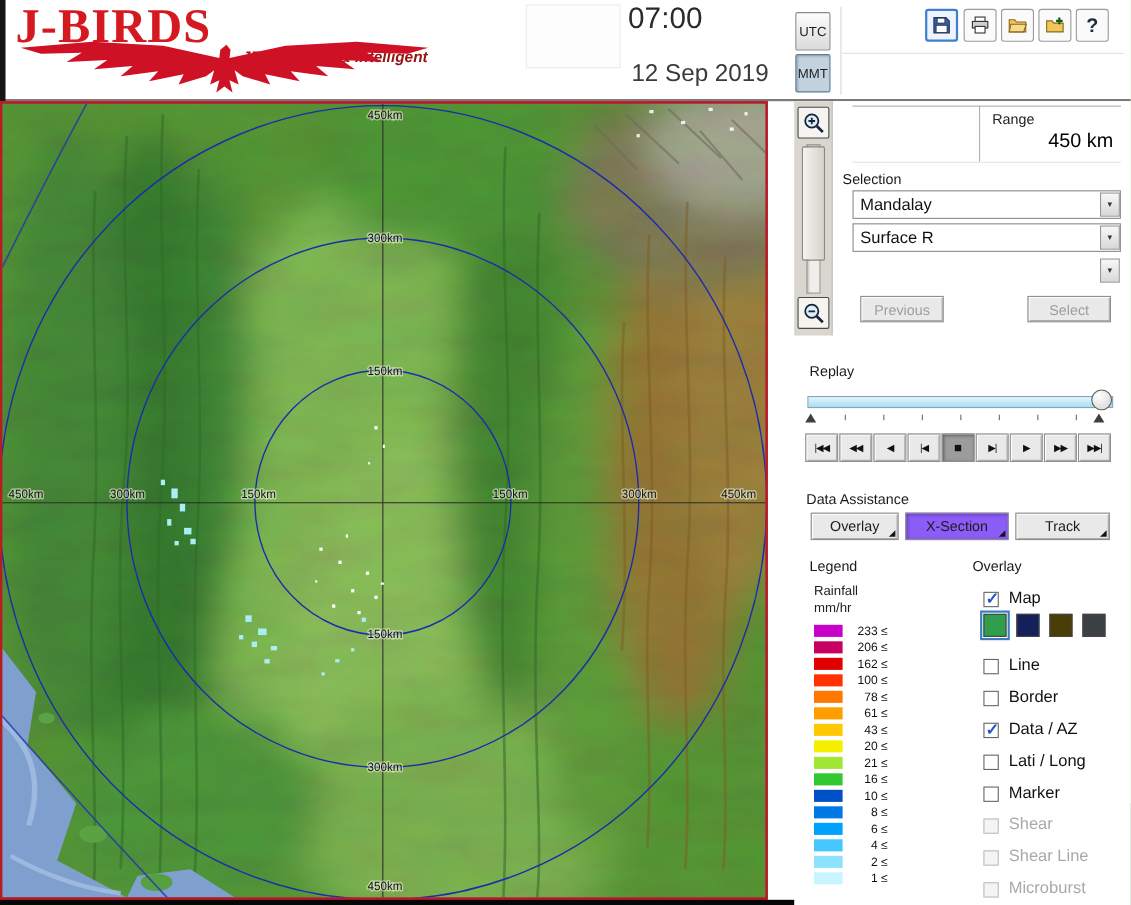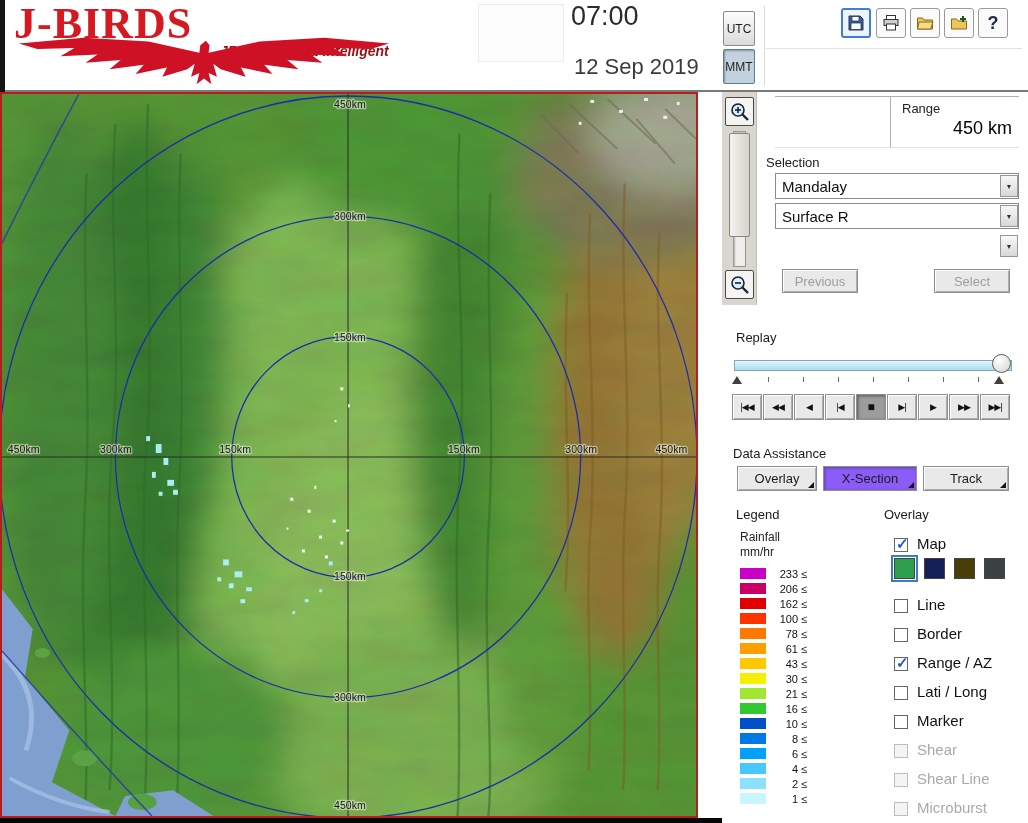--- a/index.html
+++ b/index.html
@@ -458,21 +458,21 @@
         </div>
 
         <div class="legend-row">
           <span class="legend-swatch" style="background: rgb(255, 200, 0);"></span>
           <span class="legend-value">43</span>
           <span class="legend-leq">≤</span>
         </div>
 
         <div class="legend-row">
           <span class="legend-swatch" style="background: rgb(245, 240, 0);"></span>
-          <span class="legend-value">30</span>
+          <span class="legend-value">20</span>
           <span class="legend-leq">≤</span>
         </div>
 
         <div class="legend-row">
           <span class="legend-swatch" style="background: rgb(160, 230, 50);"></span>
           <span class="legend-value">21</span>
           <span class="legend-leq">≤</span>
         </div>
 
         <div class="legend-row">
@@ -539,21 +539,21 @@
           <span class="ov-label">Line</span>
         </div>
 
         <div class="ov-row">
           <span class="cb"></span>
           <span class="ov-label">Border</span>
         </div>
 
         <div class="ov-row checked">
           <span class="cb"></span>
-          <span class="ov-label">Range / AZ</span>
+          <span class="ov-label">Data / AZ</span>
         </div>
 
         <div class="ov-row">
           <span class="cb"></span>
           <span class="ov-label">Lati / Long</span>
         </div>
 
         <div class="ov-row">
           <span class="cb"></span>
           <span class="ov-label">Marker</span>

